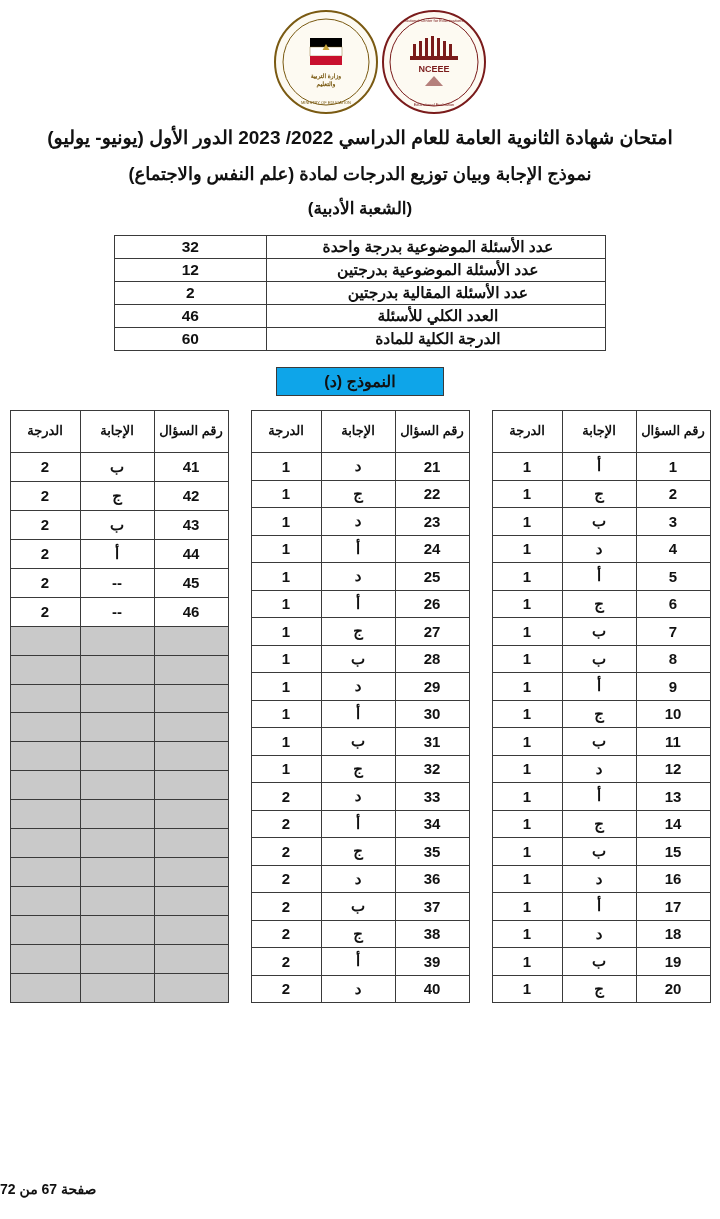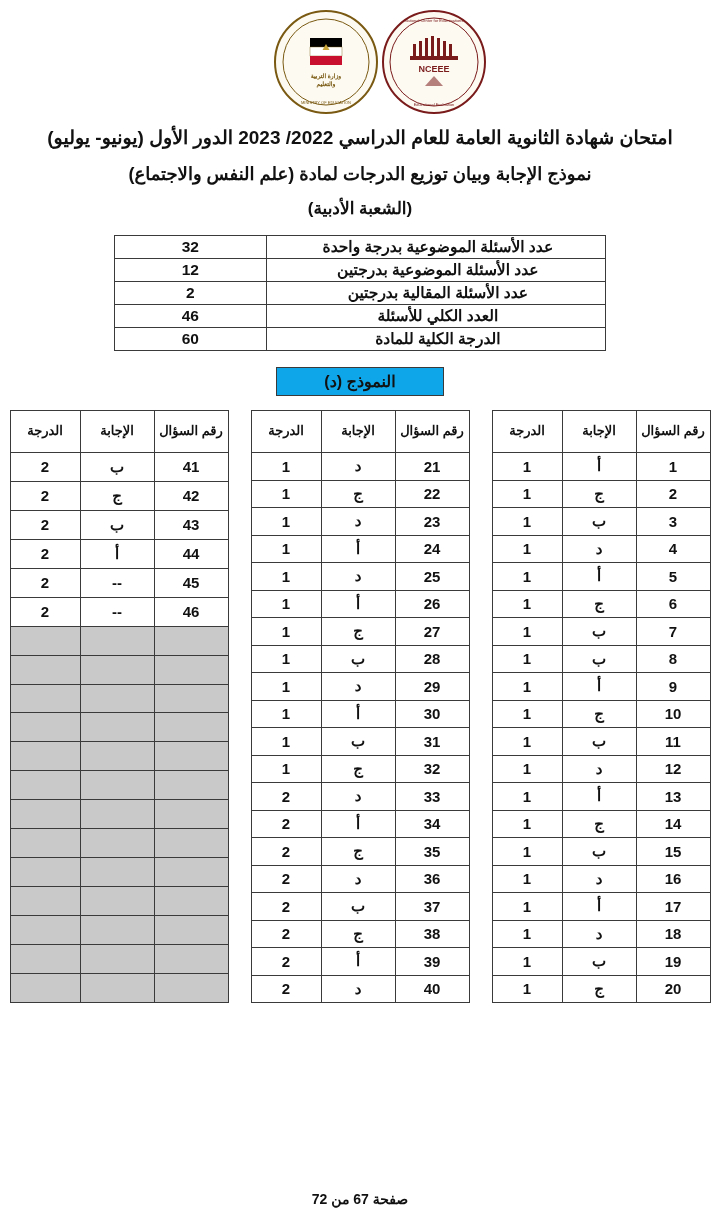--- a/index.html
+++ b/index.html
@@ -131,24 +131,24 @@
   .col-d  { width: 70px; }
   td.blank { background: #c9c9c9; border-color: #b4b4b4; }
   td.spanhead {
     font-size: 13.5px;
     font-weight: bold;
   }
 
   
   .footer {
     position: absolute;
-    bottom: 12px;
+    bottom: 22px;
     left: 0;
     width: 100%;
-    text-align: center;
+    text-align: left;
     font-size: 14px;
     font-weight: bold;
     color: #111;
     direction: rtl;
   }
 </style>
 </head>
 <body>
 
 <div class="page">

